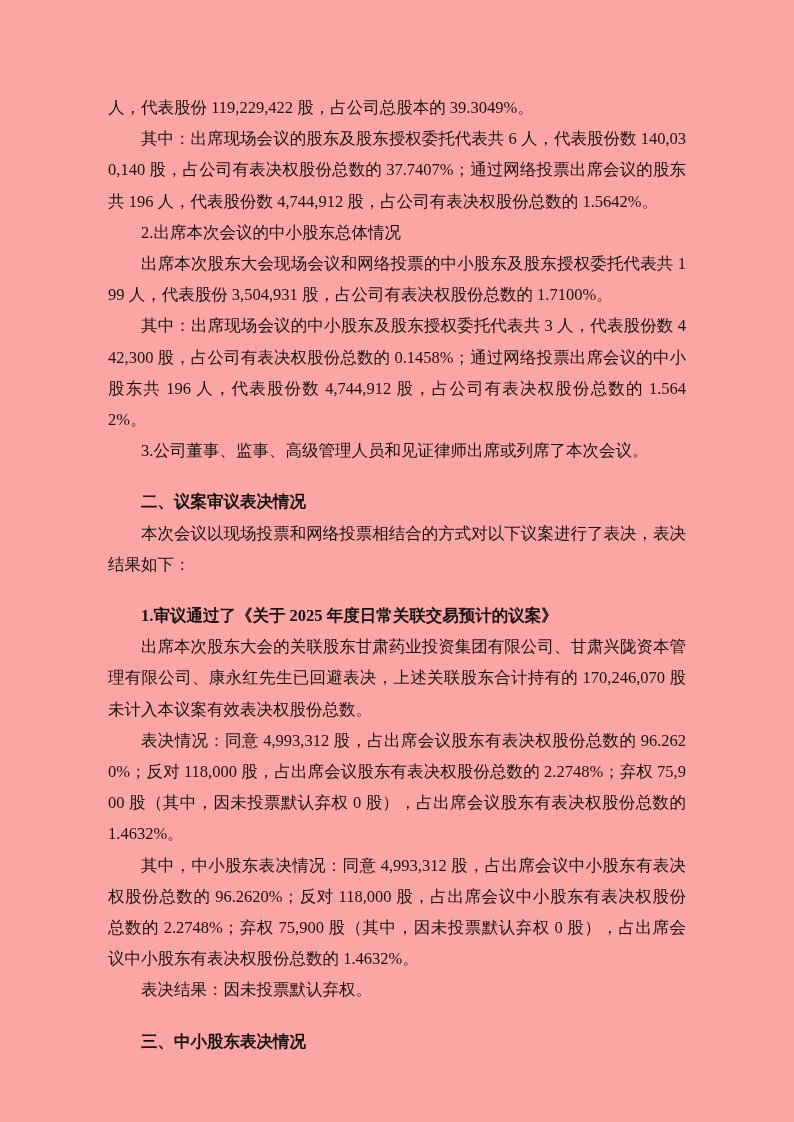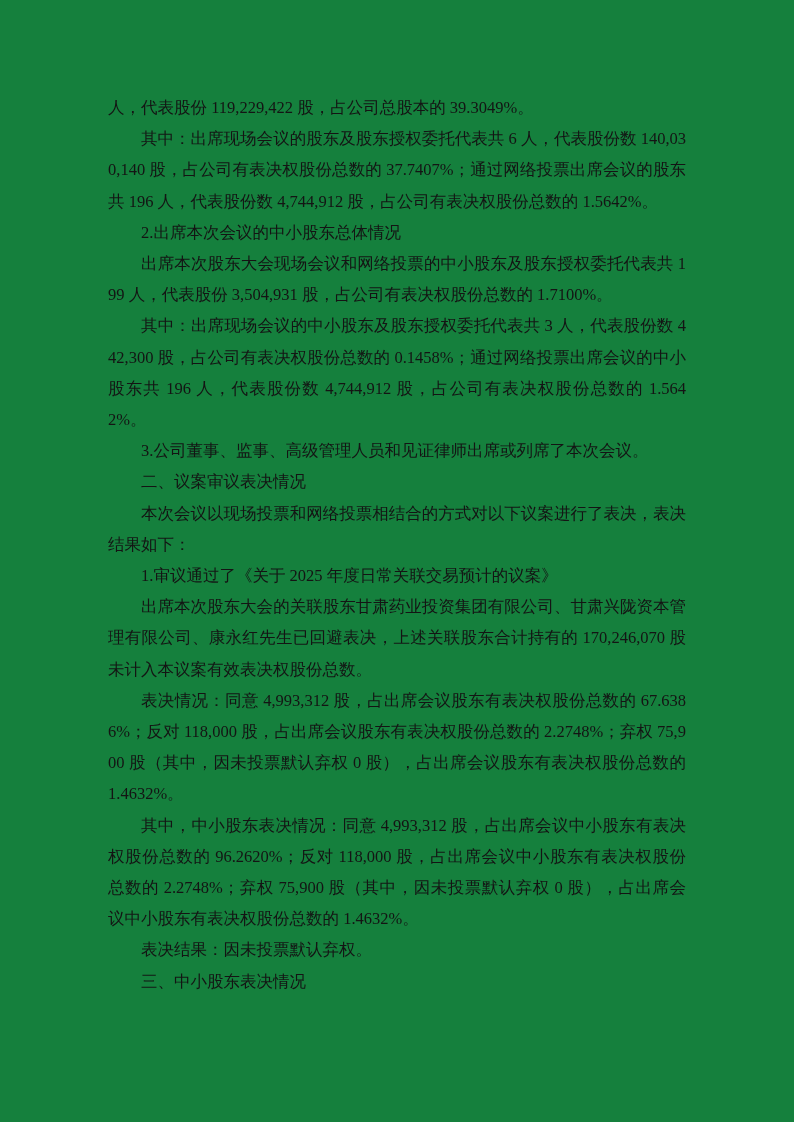--- a/index.html
+++ b/index.html
@@ -4,21 +4,21 @@
 <style>
   html, body {
     margin: 0;
     padding: 0;
     background: #ffffff;
   }
   .page {
     position: relative;
     width: 794px;
     height: 1122px;
-    background: #15803d;
+    background: #fca5a5;
     overflow: hidden;
     font-family: "Liberation Serif", "DejaVu Serif", serif;
   }
   .content {
     position: absolute;
     left: 108px;
     top: 92px;
     width: 578px;
     color: #141414;
     font-size: 16.5px;
@@ -28,36 +28,37 @@
   }
   .content p {
     margin: 0;
     padding: 0;
     word-break: break-all;
   }
   .content p.indent {
     text-indent: 2em;
   }
   .content p.bold {
-    font-weight: normal;
+    font-weight: bold;
+    margin-top: 20px;
   }
 </style>
 </head>
 <body>
 
 <div class="page">
   <div class="content" id="document-body">
       <p class="">人，代表股份 119,229,422 股，占公司总股本的 39.3049%。</p>
       <p class="indent ">其中：出席现场会议的股东及股东授权委托代表共 6 人，代表股份数 140,030,140 股，占公司有表决权股份总数的 37.7407%；通过网络投票出席会议的股东共 196 人，代表股份数 4,744,912 股，占公司有表决权股份总数的 1.5642%。</p>
       <p class="indent ">2.出席本次会议的中小股东总体情况</p>
       <p class="indent ">出席本次股东大会现场会议和网络投票的中小股东及股东授权委托代表共 199 人，代表股份 3,504,931 股，占公司有表决权股份总数的 1.7100%。</p>
       <p class="indent ">其中：出席现场会议的中小股东及股东授权委托代表共 3 人，代表股份数 442,300 股，占公司有表决权股份总数的 0.1458%；通过网络投票出席会议的中小股东共 196 人，代表股份数 4,744,912 股，占公司有表决权股份总数的 1.5642%。</p>
       <p class="indent ">3.公司董事、监事、高级管理人员和见证律师出席或列席了本次会议。</p>
       <p class="indent bold">二、议案审议表决情况</p>
       <p class="indent ">本次会议以现场投票和网络投票相结合的方式对以下议案进行了表决，表决结果如下：</p>
       <p class="indent bold">1.审议通过了《关于 2025 年度日常关联交易预计的议案》</p>
       <p class="indent ">出席本次股东大会的关联股东甘肃药业投资集团有限公司、甘肃兴陇资本管理有限公司、康永红先生已回避表决，上述关联股东合计持有的 170,246,070 股未计入本议案有效表决权股份总数。</p>
-      <p class="indent ">表决情况：同意 4,993,312 股，占出席会议股东有表决权股份总数的 67.6386%；反对 118,000 股，占出席会议股东有表决权股份总数的 2.2748%；弃权 75,900 股（其中，因未投票默认弃权 0 股），占出席会议股东有表决权股份总数的 1.4632%。</p>
+      <p class="indent ">表决情况：同意 4,993,312 股，占出席会议股东有表决权股份总数的 96.2620%；反对 118,000 股，占出席会议股东有表决权股份总数的 2.2748%；弃权 75,900 股（其中，因未投票默认弃权 0 股），占出席会议股东有表决权股份总数的 1.4632%。</p>
       <p class="indent ">其中，中小股东表决情况：同意 4,993,312 股，占出席会议中小股东有表决权股份总数的 96.2620%；反对 118,000 股，占出席会议中小股东有表决权股份总数的 2.2748%；弃权 75,900 股（其中，因未投票默认弃权 0 股），占出席会议中小股东有表决权股份总数的 1.4632%。</p>
       <p class="indent ">表决结果：因未投票默认弃权。</p>
       <p class="indent bold">三、中小股东表决情况</p>
     </div>
 </div>
 
 </body></html>

